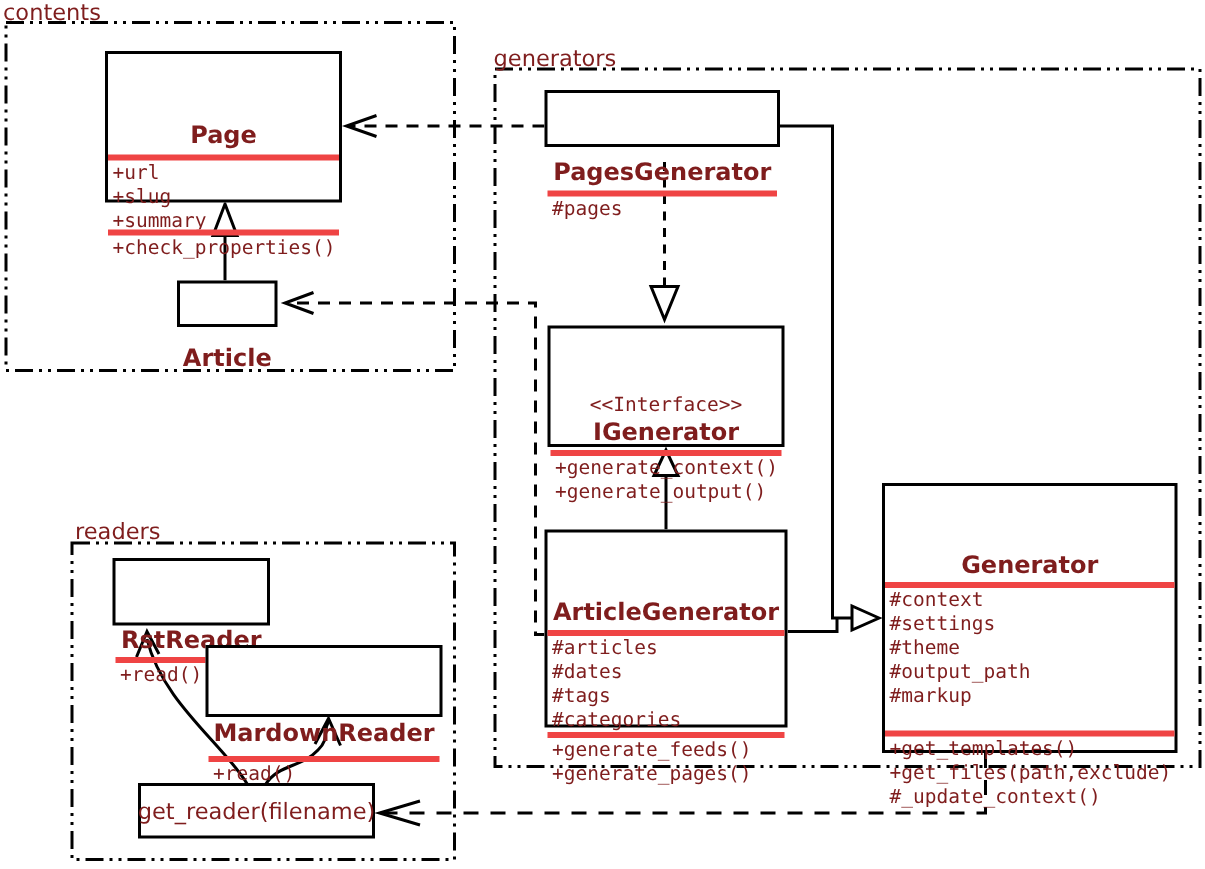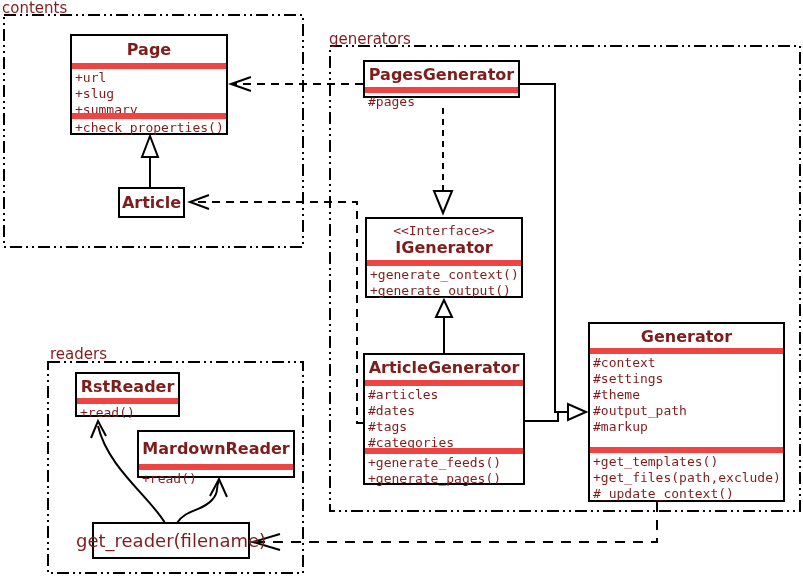--- a/index.html
+++ b/index.html
@@ -4,29 +4,29 @@
 <style>
   html,body{margin:0;padding:0;background:#fff;}
   .stage{position:relative;width:803px;height:579px;background:#fff;
          font-family:"DejaVu Sans",sans-serif;overflow:hidden;color:#7f1d1d;}
   svg.wires{position:absolute;left:0;top:0;z-index:0;}
   .pkg-label{position:absolute;z-index:2;font-size:15px;line-height:16px;white-space:nowrap;}
   .uml{position:absolute;z-index:1;background:#fff;border:2px solid #000;
        box-sizing:border-box;display:flex;flex-direction:column;}
   .uml .title{font-weight:bold;font-size:16px;text-align:center;
               display:flex;flex-direction:column;align-items:center;justify-content:center;
-              white-space:nowrap;flex:0 0 auto;box-sizing:border-box;}
+              white-space:nowrap;flex:0 0 auto;box-sizing:border-box;margin-top:40px;}
   .uml .stereo{font-family:"DejaVu Sans Mono","Liberation Mono",monospace;
                font-weight:normal;font-size:13px;line-height:15px;text-align:center;}
-  .uml .comp{border-top:6px solid #ef4444;font-family:"DejaVu Sans Mono","Liberation Mono",monospace;
+  .uml .comp{border-top:4px solid #ef4444;font-family:"DejaVu Sans Mono","Liberation Mono",monospace;
              font-size:13px;line-height:16px;padding:1px 3px 0 3px;white-space:nowrap;
              flex:0 0 auto;box-sizing:border-box;overflow:hidden;}
   .plainbox{position:absolute;z-index:1;background:#fff;border:2px solid #000;
             box-sizing:border-box;display:flex;align-items:center;justify-content:center;
-            font-size:18px;white-space:nowrap;}
+            font-size:15px;white-space:nowrap;}
   
   #cls-page{left:70px;top:34px;width:158px;height:101px;}
   #cls-page .title{height:27px;}
   #cls-page .attrs{height:50px;}
   #cls-article{left:118px;top:187px;width:67px;height:31px;}
   #cls-pagesgen{left:363px;top:60px;width:157px;height:38px;}
   #cls-pagesgen .title{height:25px;}
   #cls-igen{left:365px;top:217px;width:158px;height:81px;}
   #cls-igen .title{height:41px;}
   #cls-artgen{left:363px;top:353px;width:162px;height:132px;}

